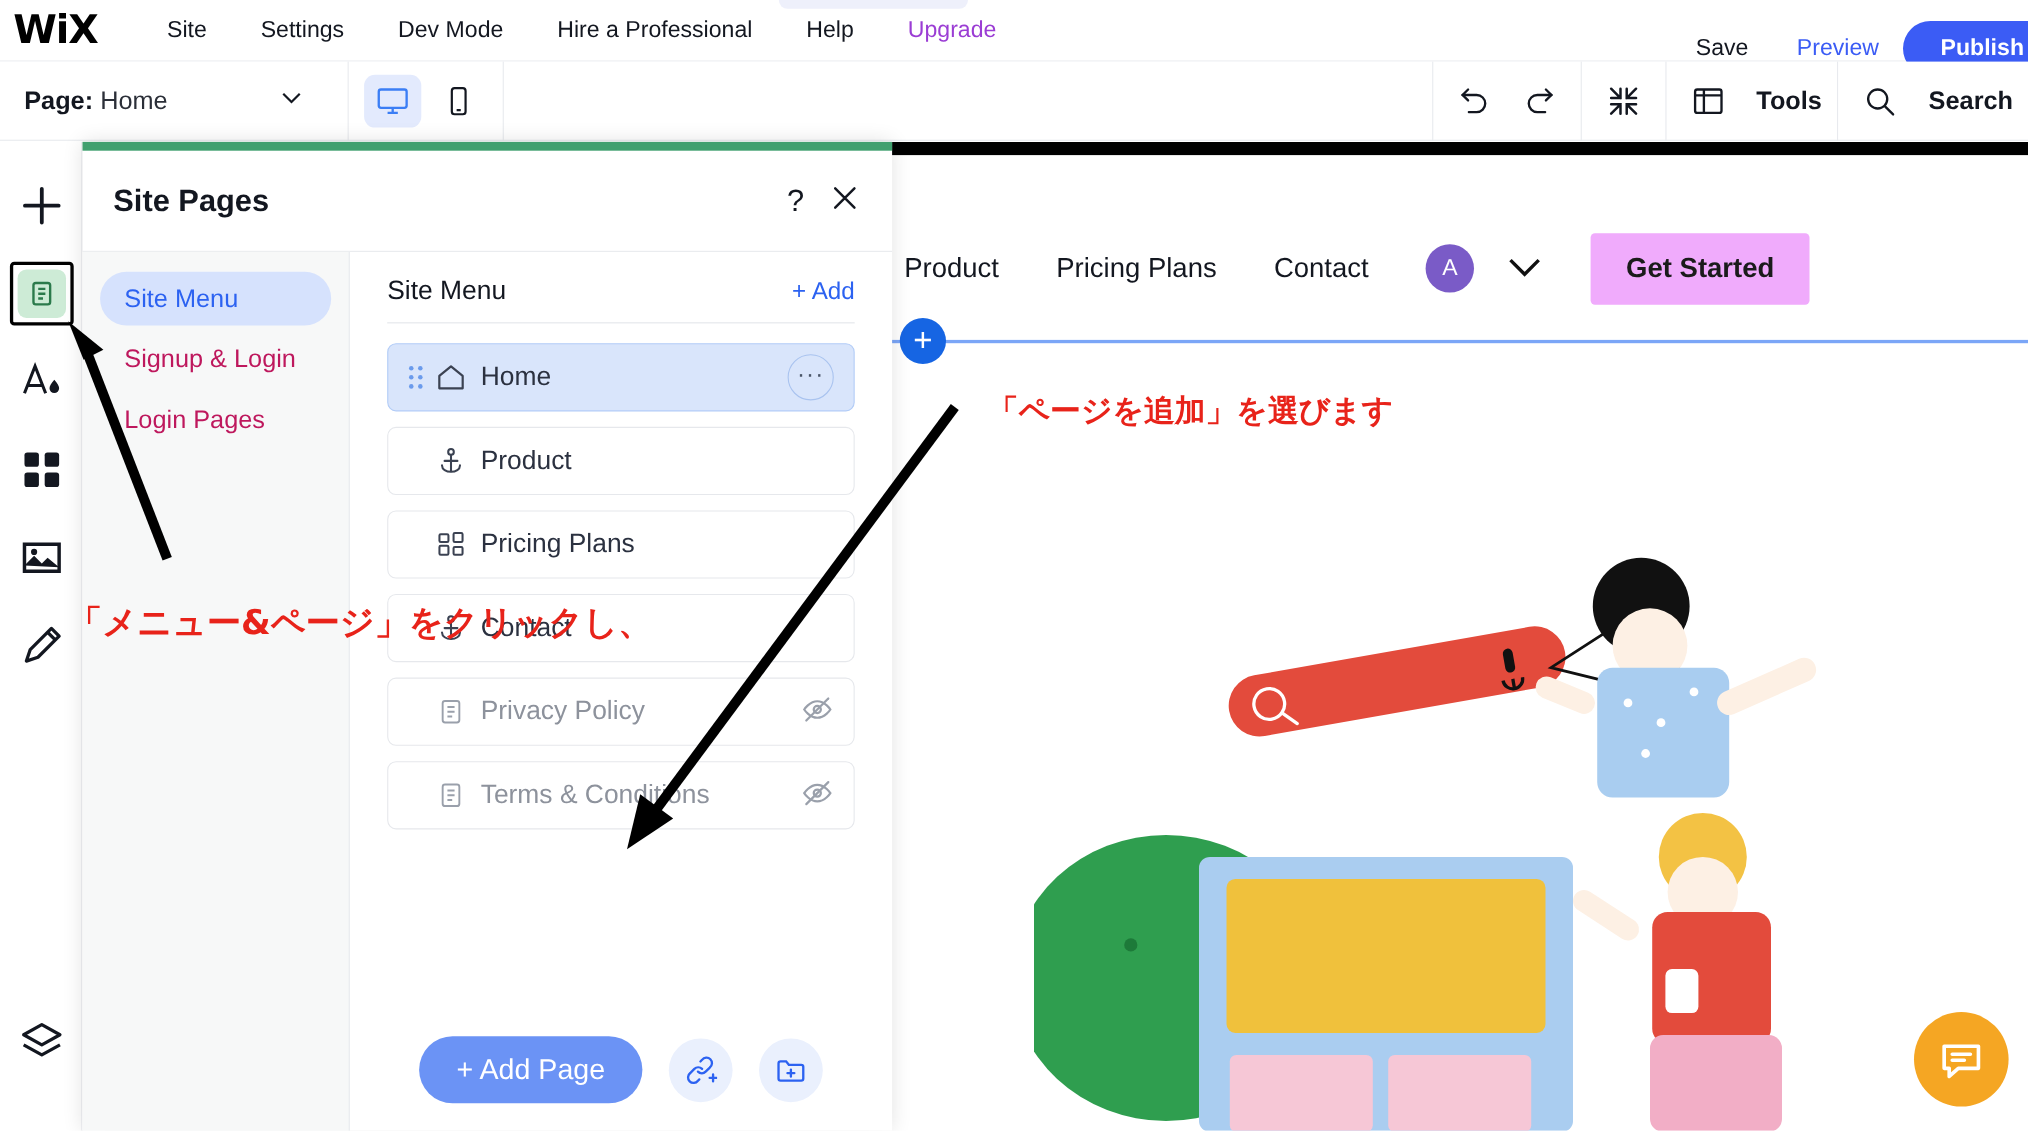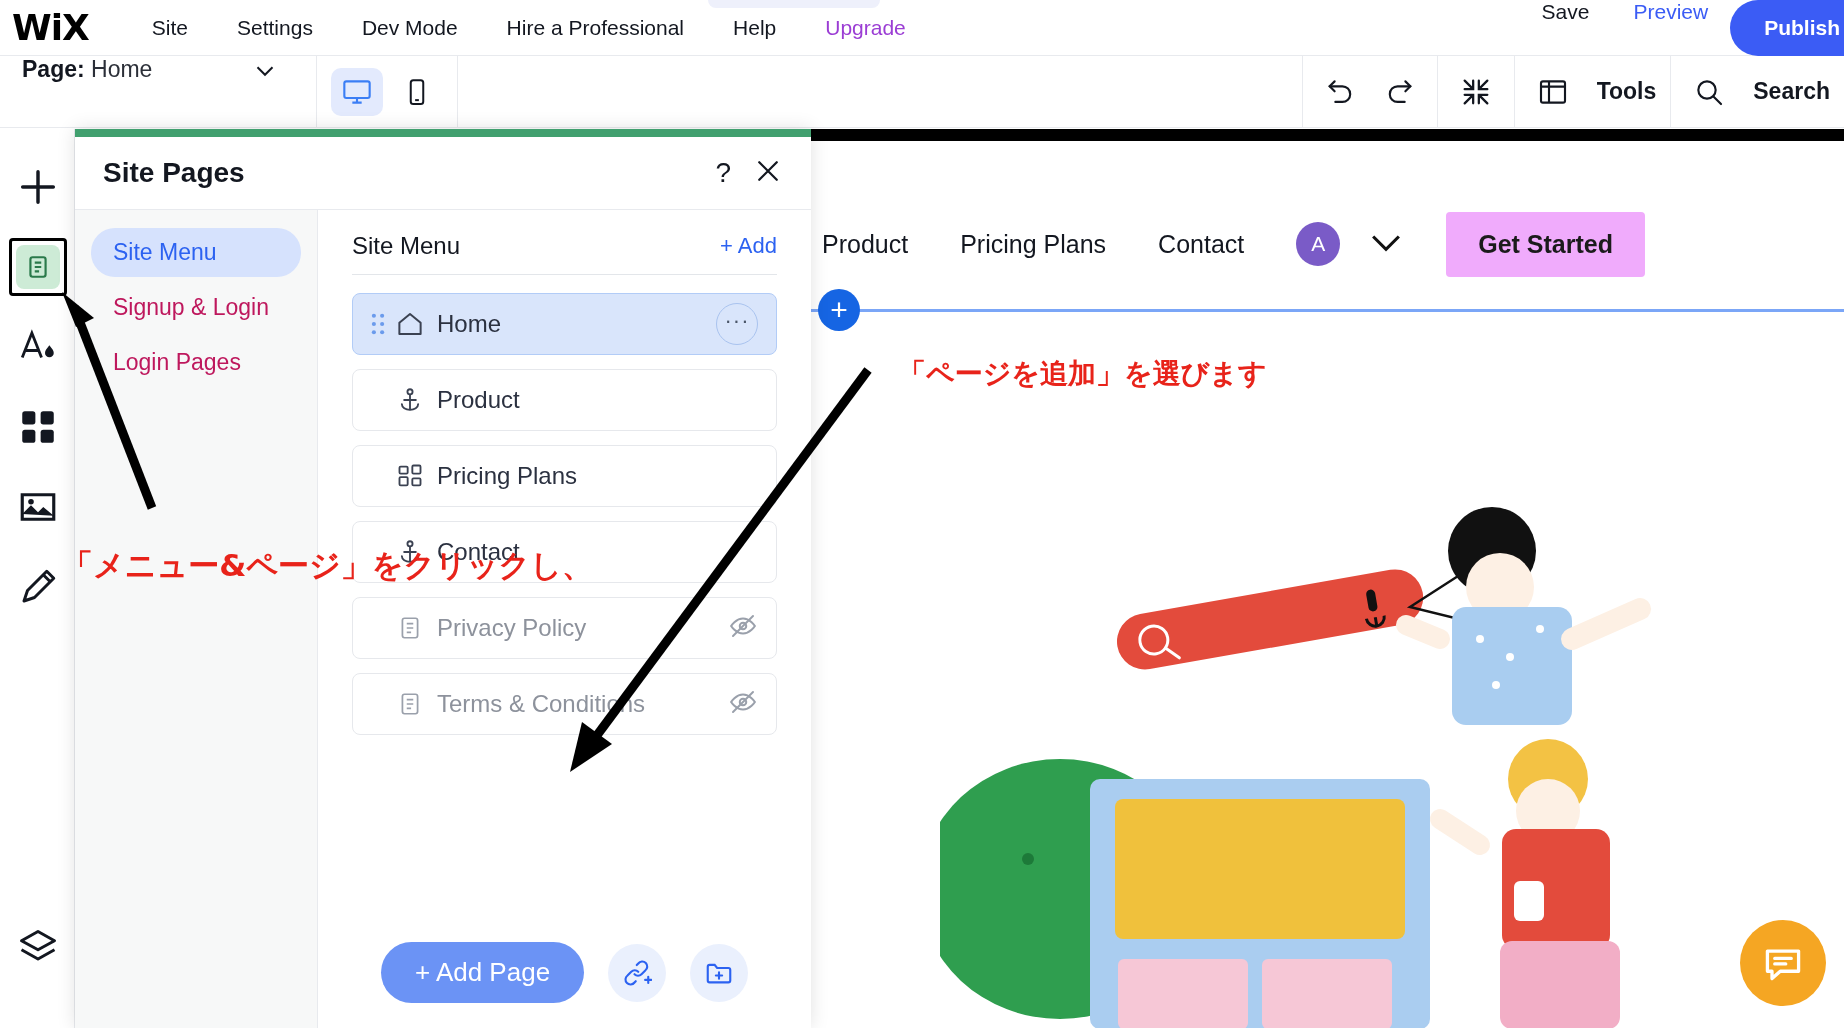--- a/index.html
+++ b/index.html
@@ -20,43 +20,43 @@
     margin-left: 12px; font-size: 36px; font-weight: 700; letter-spacing: -1px;
     color: #000; line-height: 1; font-family: "DejaVu Sans", sans-serif;
   }
   .topnav { display: flex; align-items: center; gap: 11px; margin-left: 44px; }
   .topnav .item {
     font-size: 21px; color: #131720; padding: 6px 19px; cursor: pointer;
     white-space: nowrap;
   }
   .topnav .item.upgrade { color: #9b3dd4; }
   .top-right {
-    position: absolute; right: 0; top: 0; height: 56px;
-    display: flex; gap: 0; padding-right: 0;
+    position: absolute; right: 0; top: 16px; height: 56px;
+    display: flex; align-items: center; gap: 0; padding-right: 0;
   }
   .top-right .link { font-size: 21px; color: #131720; padding: 0 22px; cursor: pointer; }
   .top-right .link.preview { color: #3b5cf5; }
   .publish-btn {
     background: #3b5cf5; color: #fff; font-size: 21px; font-weight: 700;
     border: none; border-radius: 30px; padding: 13px 34px; cursor: pointer;
     margin-right: -30px;
   }
   .purple-tab {
     position: absolute; left: 708px; top: -8px; width: 172px; height: 16px;
     background: #eef0fb; border-radius: 10px;
   }
 
   
   .toolbar {
     position: absolute; left: 0; top: 56px; width: 1844px; height: 72px;
     background: #fff; border-bottom: 1px solid #e8eaee;
     display: flex; align-items: center;
   }
   .page-select {
-    display: flex; width: 316px; height: 72px;
+    display: flex; align-items: center; width: 316px; height: 72px;
     padding-left: 22px; cursor: pointer;
   }
   .page-select .lbl { font-size: 23px; color: #131720; }
   .page-select .lbl b { font-weight: 700; }
   .page-select .lbl span.val { font-weight: 400; color: #2b2f38; }
   .page-select .chev { margin-left: auto; margin-right: 36px; }
   .tb-div { width: 1px; height: 72px; background: #e8eaee; }
   .viewmode { display: flex; align-items: center; gap: 8px; padding: 0 14px; }
   .vm-btn {
     width: 52px; height: 48px; border-radius: 10px; display: flex;
@@ -132,21 +132,21 @@
   .rail-bottom { position: absolute; bottom: 40px; left: 0; width: 75px; }
 
   
   .panel {
     position: absolute; left: 75px; top: 129px; width: 736px; bottom: 0;
     background: #fff; box-shadow: 0 0 18px rgba(0,0,0,0.12); z-index: 10;
     display: flex; flex-direction: column;
   }
   .panel-top { height: 8px; background: #41a06f; }
   .panel-head {
-    height: 73px; display: flex; align-items: center; padding: 0 28px;
+    height: 92px; display: flex; align-items: center; padding: 0 28px;
     border-bottom: 1px solid #e8eaee;
   }
   .panel-title { font-size: 28px; font-weight: 700; color: #131720; }
   .panel-head-actions { margin-left: auto; display: flex; align-items: center; gap: 22px; }
   .hd-ic { font-size: 28px; color: #131720; cursor: pointer; line-height: 1; }
   .panel-body { flex: 1; display: flex; min-height: 0; }
 
   .panel-nav {
     width: 243px; background: #f7f8f8; border-right: 1px solid #e8eaee;
     padding-top: 18px; flex-shrink: 0;

